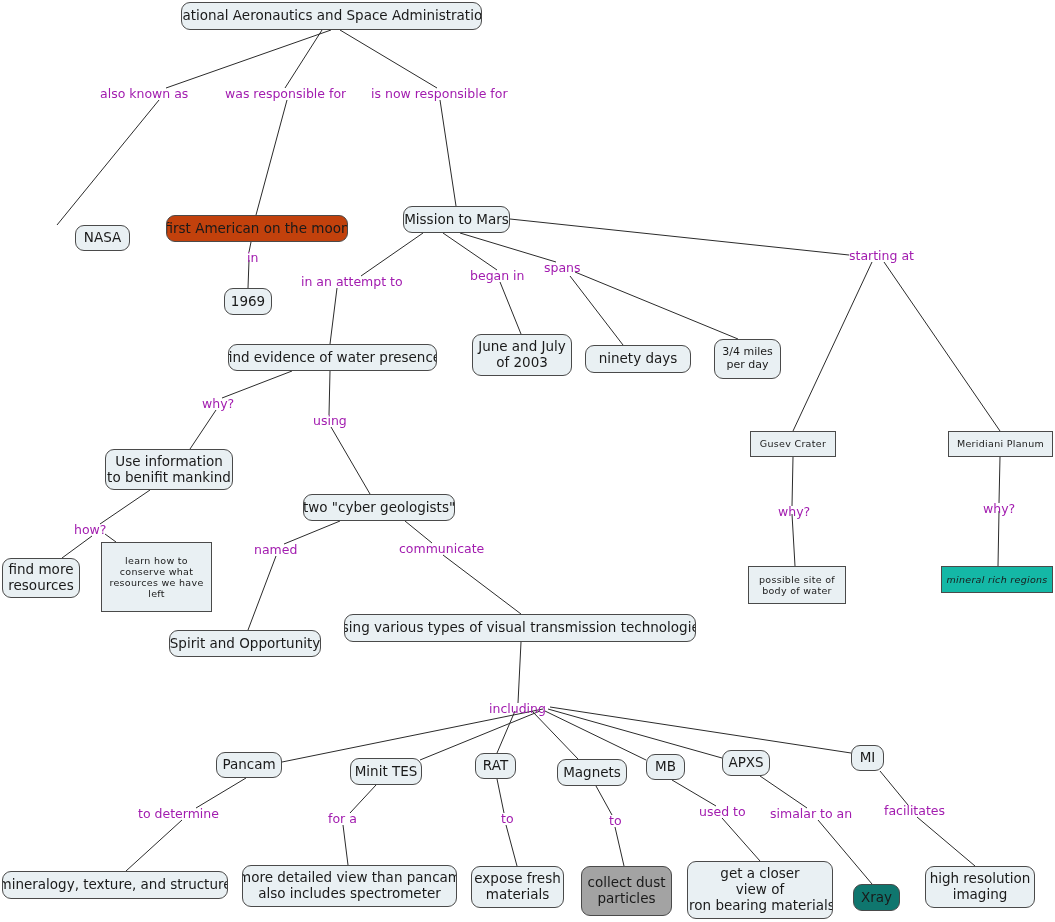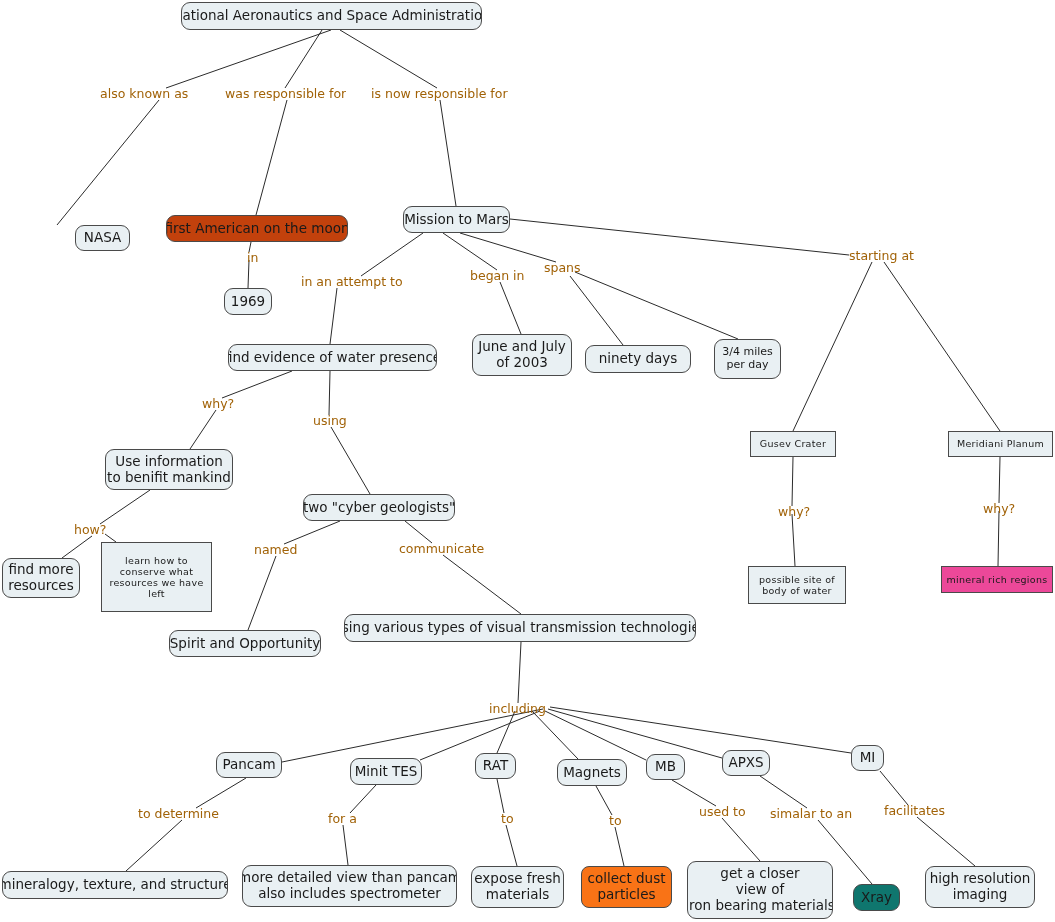--- a/index.html
+++ b/index.html
@@ -47,21 +47,21 @@
   .node.small {
     font-size: 9.5px;
     letter-spacing: 0.3px;
     border-radius: 0;
   }
   .node.mid {
     font-size: 11px;
   }
   .linklabel {
     position: absolute;
-    color: #a16207;
+    color: #a21caf;
     font-size: 12.5px;
     white-space: pre;
     overflow: hidden;
     line-height: 1;
   }
 </style>
 </head>
 <body>
 
 <div id="canvas">
@@ -131,21 +131,21 @@
       <div class="node" style="left: 228px; top: 344px; width: 209px; height: 27px; background: rgb(233, 240, 243); border-color: rgb(74, 74, 74);">find evidence of water presence</div>
       <div class="node" style="left: 472px; top: 334px; width: 100px; height: 42px; background: rgb(233, 240, 243); border-color: rgb(74, 74, 74);">June and July
 of 2003</div>
       <div class="node" style="left: 585px; top: 345px; width: 106px; height: 28px; background: rgb(233, 240, 243); border-color: rgb(74, 74, 74);">ninety days</div>
       <div class="node mid" style="left: 714px; top: 339px; width: 67px; height: 40px; background: rgb(233, 240, 243); border-color: rgb(74, 74, 74);">3/4 miles
 per day</div>
       <div class="node small" style="left: 750px; top: 431px; width: 86px; height: 26px; background: rgb(233, 240, 243); border-color: rgb(74, 74, 74);">Gusev Crater</div>
       <div class="node small" style="left: 948px; top: 431px; width: 105px; height: 26px; background: rgb(233, 240, 243); border-color: rgb(74, 74, 74);">Meridiani Planum</div>
       <div class="node small" style="left: 748px; top: 566px; width: 98px; height: 38px; background: rgb(233, 240, 243); border-color: rgb(74, 74, 74);">possible site of
 body of water</div>
-      <div class="node small" style="left: 941px; top: 566px; width: 112px; height: 27px; background: #ec4899; border-color: rgb(74, 74, 74);">mineral rich regions</div>
+      <div class="node small" style="left: 941px; top: 566px; width: 112px; height: 27px; background: #14b8a6; border-color: rgb(74, 74, 74); font-style: italic;">mineral rich regions</div>
       <div class="node" style="left: 105px; top: 449px; width: 128px; height: 41px; background: rgb(233, 240, 243); border-color: rgb(74, 74, 74);">Use information
 to benifit mankind</div>
       <div class="node" style="left: 2px; top: 558px; width: 78px; height: 40px; background: rgb(233, 240, 243); border-color: rgb(74, 74, 74);">find more
 resources</div>
       <div class="node small" style="left: 101px; top: 542px; width: 111px; height: 70px; background: rgb(233, 240, 243); border-color: rgb(74, 74, 74);">learn how to
 conserve what
 resources we have
 left</div>
       <div class="node" style="left: 303px; top: 494px; width: 152px; height: 27px; background: rgb(233, 240, 243); border-color: rgb(74, 74, 74);">two "cyber geologists"</div>
       <div class="node" style="left: 169px; top: 630px; width: 152px; height: 27px; background: rgb(233, 240, 243); border-color: rgb(74, 74, 74);">Spirit and Opportunity</div>
@@ -155,21 +155,21 @@
       <div class="node" style="left: 475px; top: 753px; width: 41px; height: 26px; background: rgb(233, 240, 243); border-color: rgb(74, 74, 74);">RAT</div>
       <div class="node" style="left: 557px; top: 759px; width: 70px; height: 27px; background: rgb(233, 240, 243); border-color: rgb(74, 74, 74);">Magnets</div>
       <div class="node" style="left: 646px; top: 754px; width: 39px; height: 26px; background: rgb(233, 240, 243); border-color: rgb(74, 74, 74);">MB</div>
       <div class="node" style="left: 722px; top: 750px; width: 48px; height: 26px; background: rgb(233, 240, 243); border-color: rgb(74, 74, 74);">APXS</div>
       <div class="node" style="left: 851px; top: 745px; width: 33px; height: 26px; background: rgb(233, 240, 243); border-color: rgb(74, 74, 74);">MI</div>
       <div class="node" style="left: 2px; top: 871px; width: 226px; height: 28px; background: rgb(233, 240, 243); border-color: rgb(74, 74, 74);">mineralogy, texture, and structure</div>
       <div class="node" style="left: 242px; top: 865px; width: 215px; height: 42px; background: rgb(233, 240, 243); border-color: rgb(74, 74, 74);">more detailed view than pancam
 also includes spectrometer</div>
       <div class="node" style="left: 471px; top: 866px; width: 93px; height: 42px; background: rgb(233, 240, 243); border-color: rgb(74, 74, 74);">expose fresh
 materials</div>
-      <div class="node" style="left: 581px; top: 866px; width: 91px; height: 42px; background: #f97316; border-color: rgb(74, 74, 74); border-radius: 8px;">collect dust
+      <div class="node" style="left: 581px; top: 866px; width: 91px; height: 50px; background: #a3a3a3; border-color: rgb(74, 74, 74);">collect dust
 particles</div>
       <div class="node" style="left: 687px; top: 861px; width: 146px; height: 58px; background: rgb(233, 240, 243); border-color: rgb(74, 74, 74);">get a closer
 view of
 iron bearing materials</div>
       <div class="node" style="left: 853px; top: 884px; width: 47px; height: 27px; background: #0f766e; border-color: rgb(74, 74, 74);">Xray</div>
       <div class="node" style="left: 925px; top: 866px; width: 110px; height: 42px; background: rgb(233, 240, 243); border-color: rgb(74, 74, 74);">high resolution
 imaging</div>
     </div>
   <div id="label-layer">
       <div class="linklabel" style="left: 100px; top: 88px;">also known as</div>

